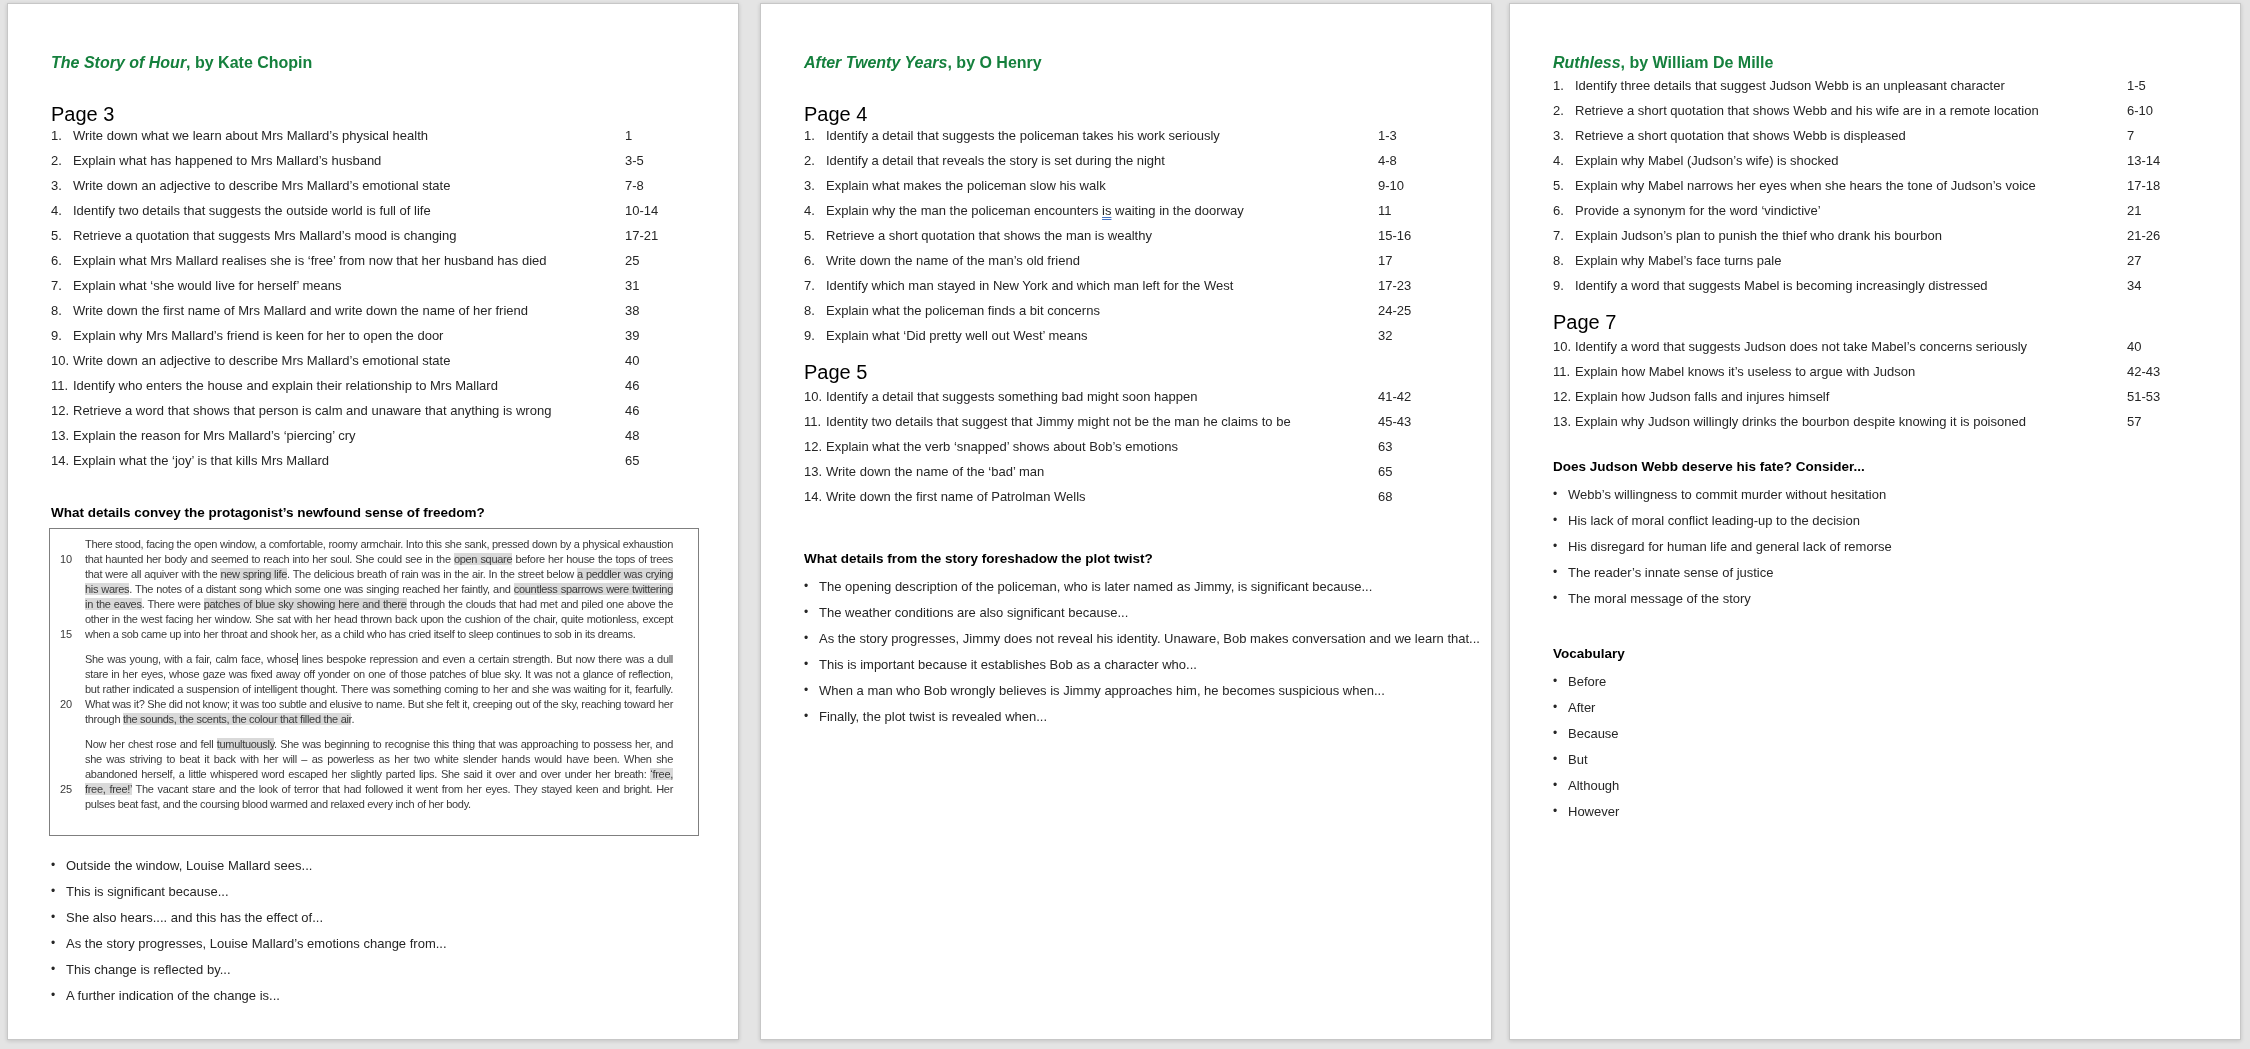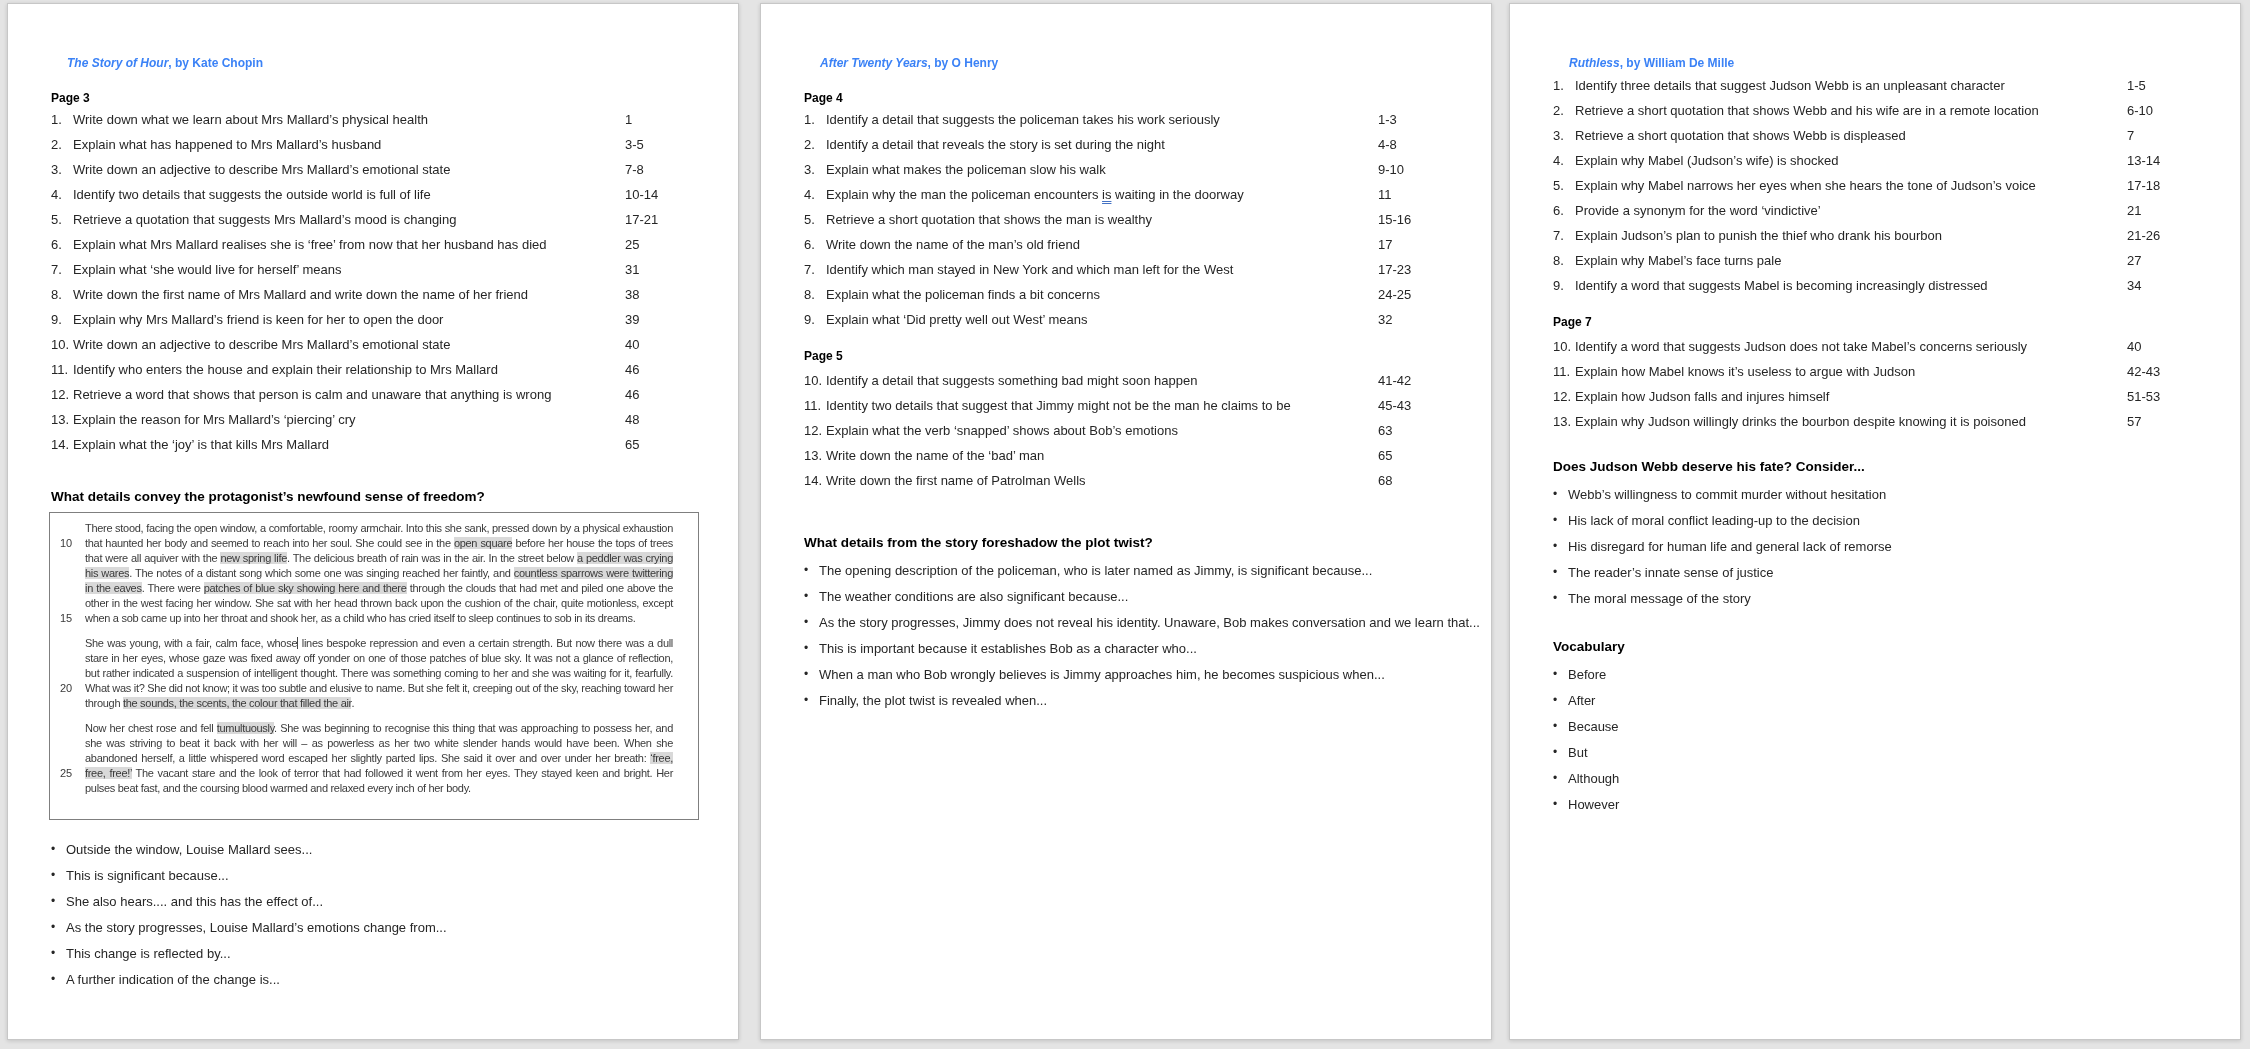--- a/index.html
+++ b/index.html
@@ -12,30 +12,30 @@
   }
   .page{
     position:absolute;top:3px;height:1037px;width:732px;
     background:#fff;border:1px solid #c7c7c7;box-sizing:border-box;
     box-shadow:0 1px 4px rgba(0,0,0,.15);
     padding:0 39px 0 43px;
   }
   .p1{left:7px}.p2{left:760px}.p3{left:1509px}
 
   .title{
-    margin:49px 16px 0;font-size:12px;line-height:20px;font-weight:bold;color:#3b82f6;
+    margin:49px 0 0;font-size:16px;line-height:20px;font-weight:bold;color:#15803d;
   }
   .title em{font-style:italic}
-  .ph{margin:16px 0 0;font-size:12px;line-height:18px;font-weight:bold;color:#000;}
+  .ph{margin:32px 0 0;font-size:20px;line-height:18px;font-weight:normal;color:#000;}
   .ph.ph2{margin-top:15px}
   .sh{margin:0;font-size:13.5px;line-height:18px;font-weight:bold;color:#000;}
   .p1 .sh{margin-top:31px}
   .p2 .sh{margin-top:41px}
   .p3 .sh{margin-top:24px}
-  .p3 .bullets + .sh{margin-top:27px}
+  .p3 .bullets + .sh{margin-top:34px}
 
   .qs{margin-top:0}
   .ph2 + .qs{margin-top:3px}
   .qrow{display:flex;align-items:center;height:25px;font-size:13px;}
   .qnum{width:22px;flex:none;}
   .qtext{width:552px;flex:none;white-space:nowrap;overflow:visible;}
   .qref{flex:none;}
 
   .bullets{margin-top:5px}
   .pbox + .bullets{margin-top:16px}

